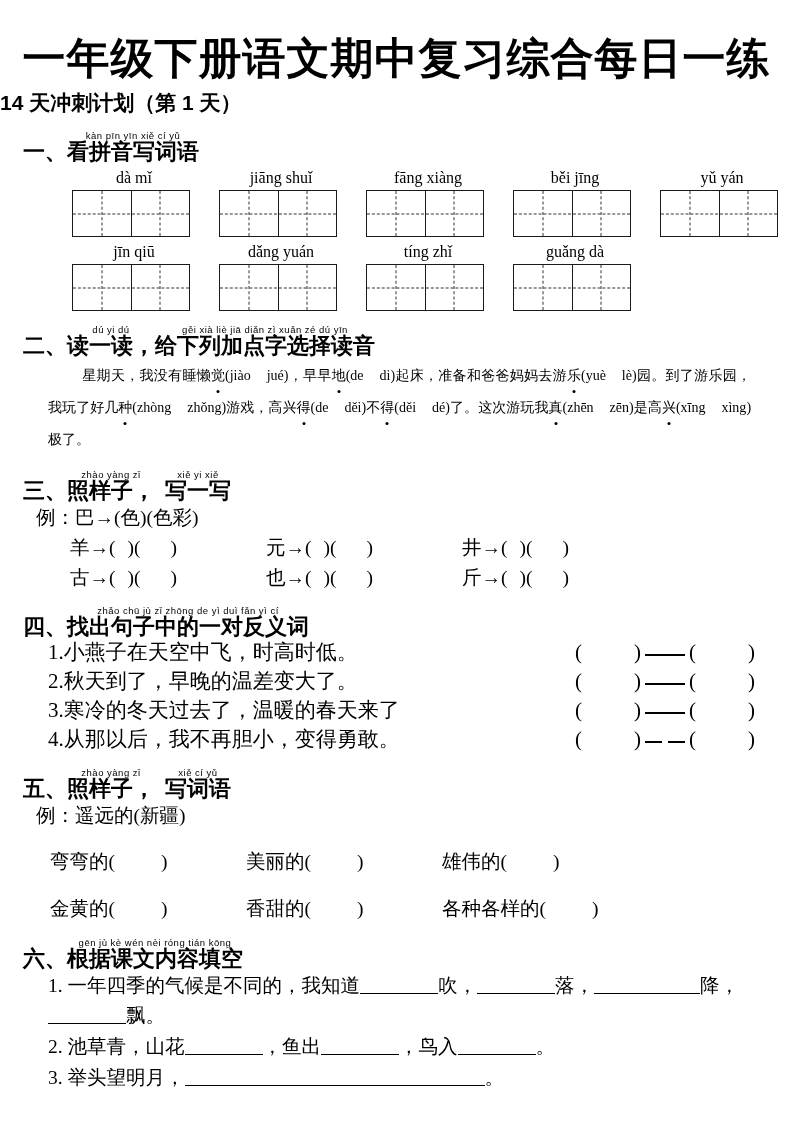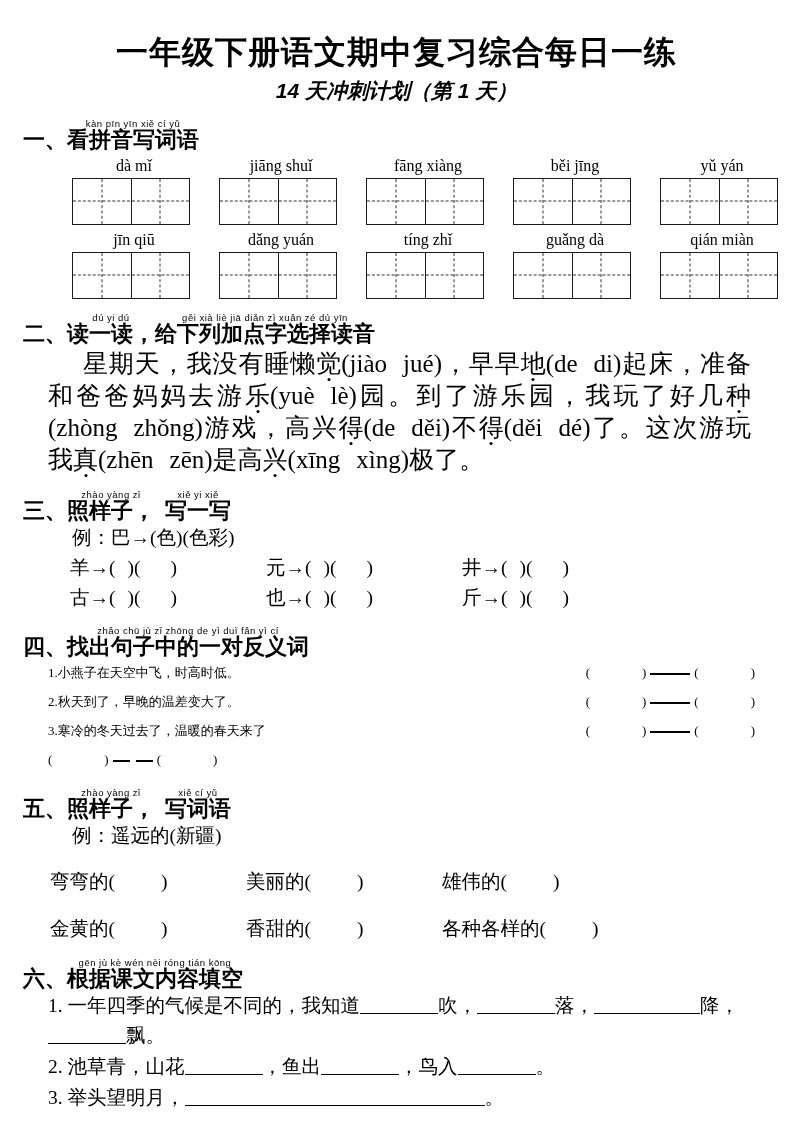--- a/index.html
+++ b/index.html
@@ -11,32 +11,30 @@
     position:relative;
     overflow:hidden;
   }
   .page { position:relative; width:793px; height:1122px; padding:0; box-sizing:border-box; }
 
   
   .doc-title {
     text-align:center;
     font-family:"Liberation Sans", sans-serif;
     font-weight:bold;
-    font-size:32px;
+    font-size:43px;
     letter-spacing:1px;
     margin:34px 0 0 0;
     line-height:1.15;
   }
   .doc-subtitle {
-    text-align:center;
     font-family:"Liberation Sans", sans-serif;
     font-weight:bold;
     font-size:21px;
     margin:6px 0 0 0;
-    font-style:italic;
   }
 
   
   .sec {
     margin:14px 0 0 0;
     padding-left:23px;
   }
   .sec-head {
     font-family:"Liberation Sans", sans-serif;
     font-weight:bold;
@@ -81,58 +79,58 @@
     border-left:1.3px dashed #333; transform:translateX(-50%);
   }
   .tianzi::after {
     content:""; position:absolute; left:0; right:0; top:50%;
     border-top:1.3px dashed #333; transform:translateY(-50%);
   }
 
   
   .para {
     padding:0 42px 0 48px;
-    font-size:25px;
+    font-size:14px;
     line-height:32px;
     text-align:justify;
     text-justify:inter-ideograph;
     margin-top:3px;
   }
   .para .indent { display:inline-block; width:34px; }
   .dotchar { position:relative; display:inline-block; }
   .dotchar::after {
     content:"";
     position:absolute;
     left:50%; bottom:-1px;
     width:3px; height:3px;
     background:#000; border-radius:50%;
     transform:translateX(-50%);
   }
   .pyopt { font-family:"Liberation Serif", serif; }
   .pyopt .gap { display:inline-block; width:16px; }
 
   
-  .example { padding-left:72px; font-size:19.5px; line-height:28px; margin-top:2px; }
+  .example { padding-left:36px; font-size:19.5px; line-height:28px; margin-top:2px; }
 
   
   .ex-row { display:flex; padding-left:70px; font-size:19.5px; line-height:29px; margin-top:1px; }
   .ex-item { width:196px; white-space:nowrap; }
   .ex-item .sp { display:inline-block; width:30px; }
   .ex-item .sp-sm { display:inline-block; width:12px; }
 
   .w-row { display:flex; padding-left:50px; font-size:19.5px; line-height:30px; margin-top:17px; }
   .w-item { width:196px; white-space:nowrap; }
   .w-item .sp { display:inline-block; width:46px; }
   .w-item.wide { width:250px; }
 
   
   .s-row {
     display:flex; align-items:baseline;
     padding:0 38px 0 48px;
-    font-size:13px; line-height:29px;
+    font-size:21px; line-height:29px;
   }
   .s-text { flex:1; white-space:nowrap; }
   .s-ans { white-space:nowrap; }
   .s-ans .blank-paren { display:inline-block; width:52px; }
   .dash { display:inline-block; width:40px; border-top:2.2px solid #000; vertical-align:middle; margin:0 4px; }
   .dash2 { display:inline-block; width:40px; vertical-align:middle; margin:0 4px; position:relative; height:7px; }
   .dash2::before, .dash2::after {
     content:""; position:absolute; top:3px; width:17px; border-top:2.2px solid #000;
   }
   .dash2::before { left:0; }
@@ -220,27 +218,20 @@
           <div class="half"></div>
         </div>
     </div>
     <div class="grid-cell">
       <div class="grid-pinyin">guǎng dà</div>
       <div class="tianzi">
           <div class="half"></div>
           <div class="half"></div>
         </div>
     </div>
-    <div class="grid-cell">
-      <div class="grid-pinyin">qián miàn</div>
-      <div class="tianzi">
-          <div class="half"></div>
-          <div class="half"></div>
-        </div>
-    </div>
   </div>
 
   <div class="sec">
     <div class="sec-head">
       <span class="sec-num">二、</span><ruby><span>读一读，</span><rt>dú yi dú</rt></ruby><ruby><span>给下列加点字选择读音</span><rt>gěi xià liè jiā diǎn zì xuǎn zé dú yīn</rt></ruby>
     </div>
   </div>
 
   <div class="para"><span class="indent"></span><span>星期天，我没有睡懒</span><span class="dotchar">觉</span><span class="pyopt">(<span>jiào</span><span class="gap"></span><span>jué</span>)</span><span>，早早</span><span class="dotchar">地</span><span class="pyopt">(<span>de</span><span class="gap"></span><span>di</span>)</span><span>起床，准备和爸爸妈妈去游</span><span class="dotchar">乐</span><span class="pyopt">(<span>yuè</span><span class="gap"></span><span>lè</span>)</span><span>园。到了游乐园，我玩了好几</span><span class="dotchar">种</span><span class="pyopt">(<span>zhòng</span><span class="gap"></span><span>zhǒng</span>)</span><span>游戏，高兴</span><span class="dotchar">得</span><span class="pyopt">(<span>de</span><span class="gap"></span><span>děi</span>)</span><span>不</span><span class="dotchar">得</span><span class="pyopt">(<span>děi</span><span class="gap"></span><span>dé</span>)</span><span>了。这次游玩我</span><span class="dotchar">真</span><span class="pyopt">(<span>zhēn</span><span class="gap"></span><span>zēn</span>)</span><span>是高</span><span class="dotchar">兴</span><span class="pyopt">(<span>xīng</span><span class="gap"></span><span>xìng</span>)</span><span>极了。</span></div>
 
@@ -274,20 +265,21 @@
   </div>
   <div class="s-row">
     <div class="s-text">2.秋天到了，早晚的温差变大了。</div>
     <div class="s-ans">(<span class="blank-paren"></span>)<span class="dash"></span>(<span class="blank-paren"></span>)</div>
   </div>
   <div class="s-row">
     <div class="s-text">3.寒冷的冬天过去了，温暖的春天来了</div>
     <div class="s-ans">(<span class="blank-paren"></span>)<span class="dash"></span>(<span class="blank-paren"></span>)</div>
   </div>
   <div class="s-row">
+    <div class="s-text">4.从那以后，我不再胆小，变得勇敢。</div>
     <div class="s-ans">(<span class="blank-paren"></span>)<span class="dash2"></span>(<span class="blank-paren"></span>)</div>
   </div>
 
   <div class="sec">
     <div class="sec-head">
       <span class="sec-num">五、</span><ruby><span>照样子，</span><rt>zhào yàng zǐ</rt></ruby><span class="rb-gap"></span><ruby><span>写词语</span><rt>xiě cí yǔ</rt></ruby>
     </div>
   </div>
   <div class="example">例：遥远的(新疆)</div>
 

